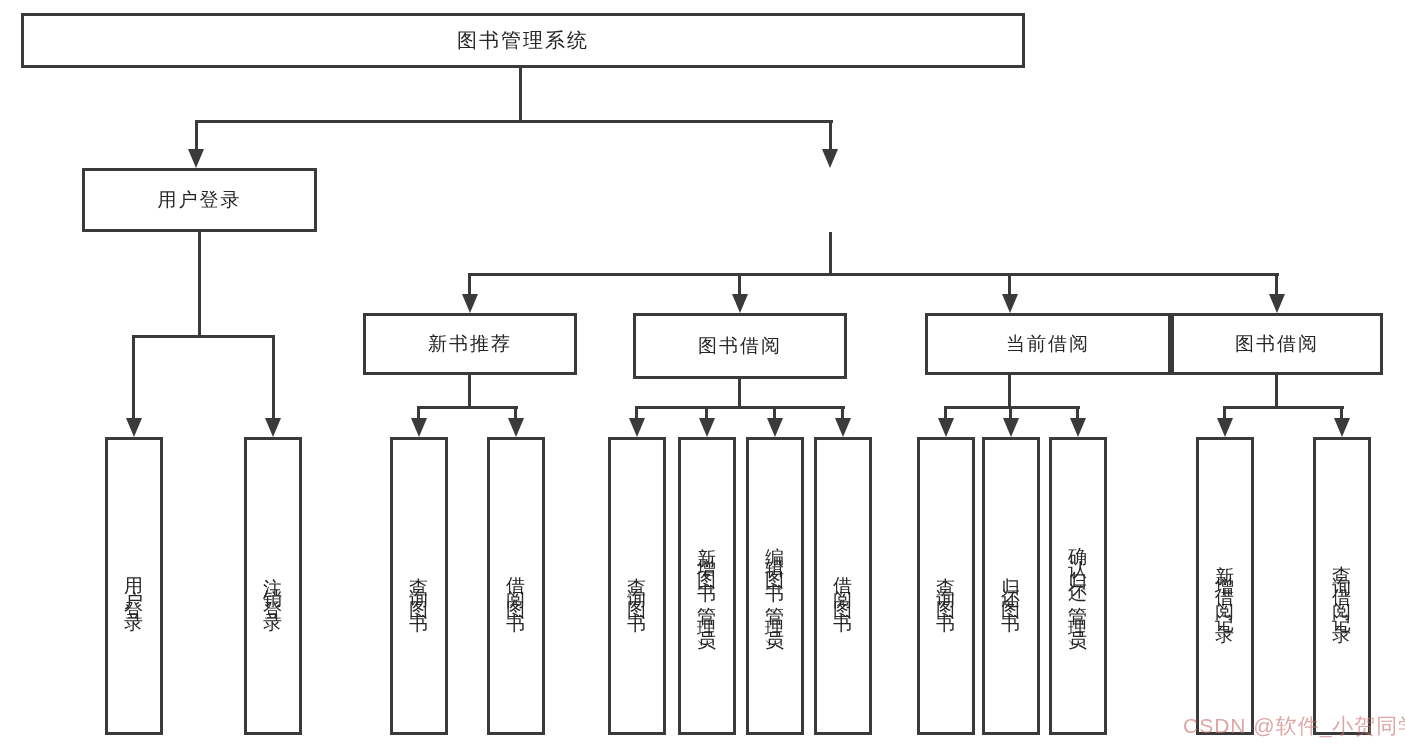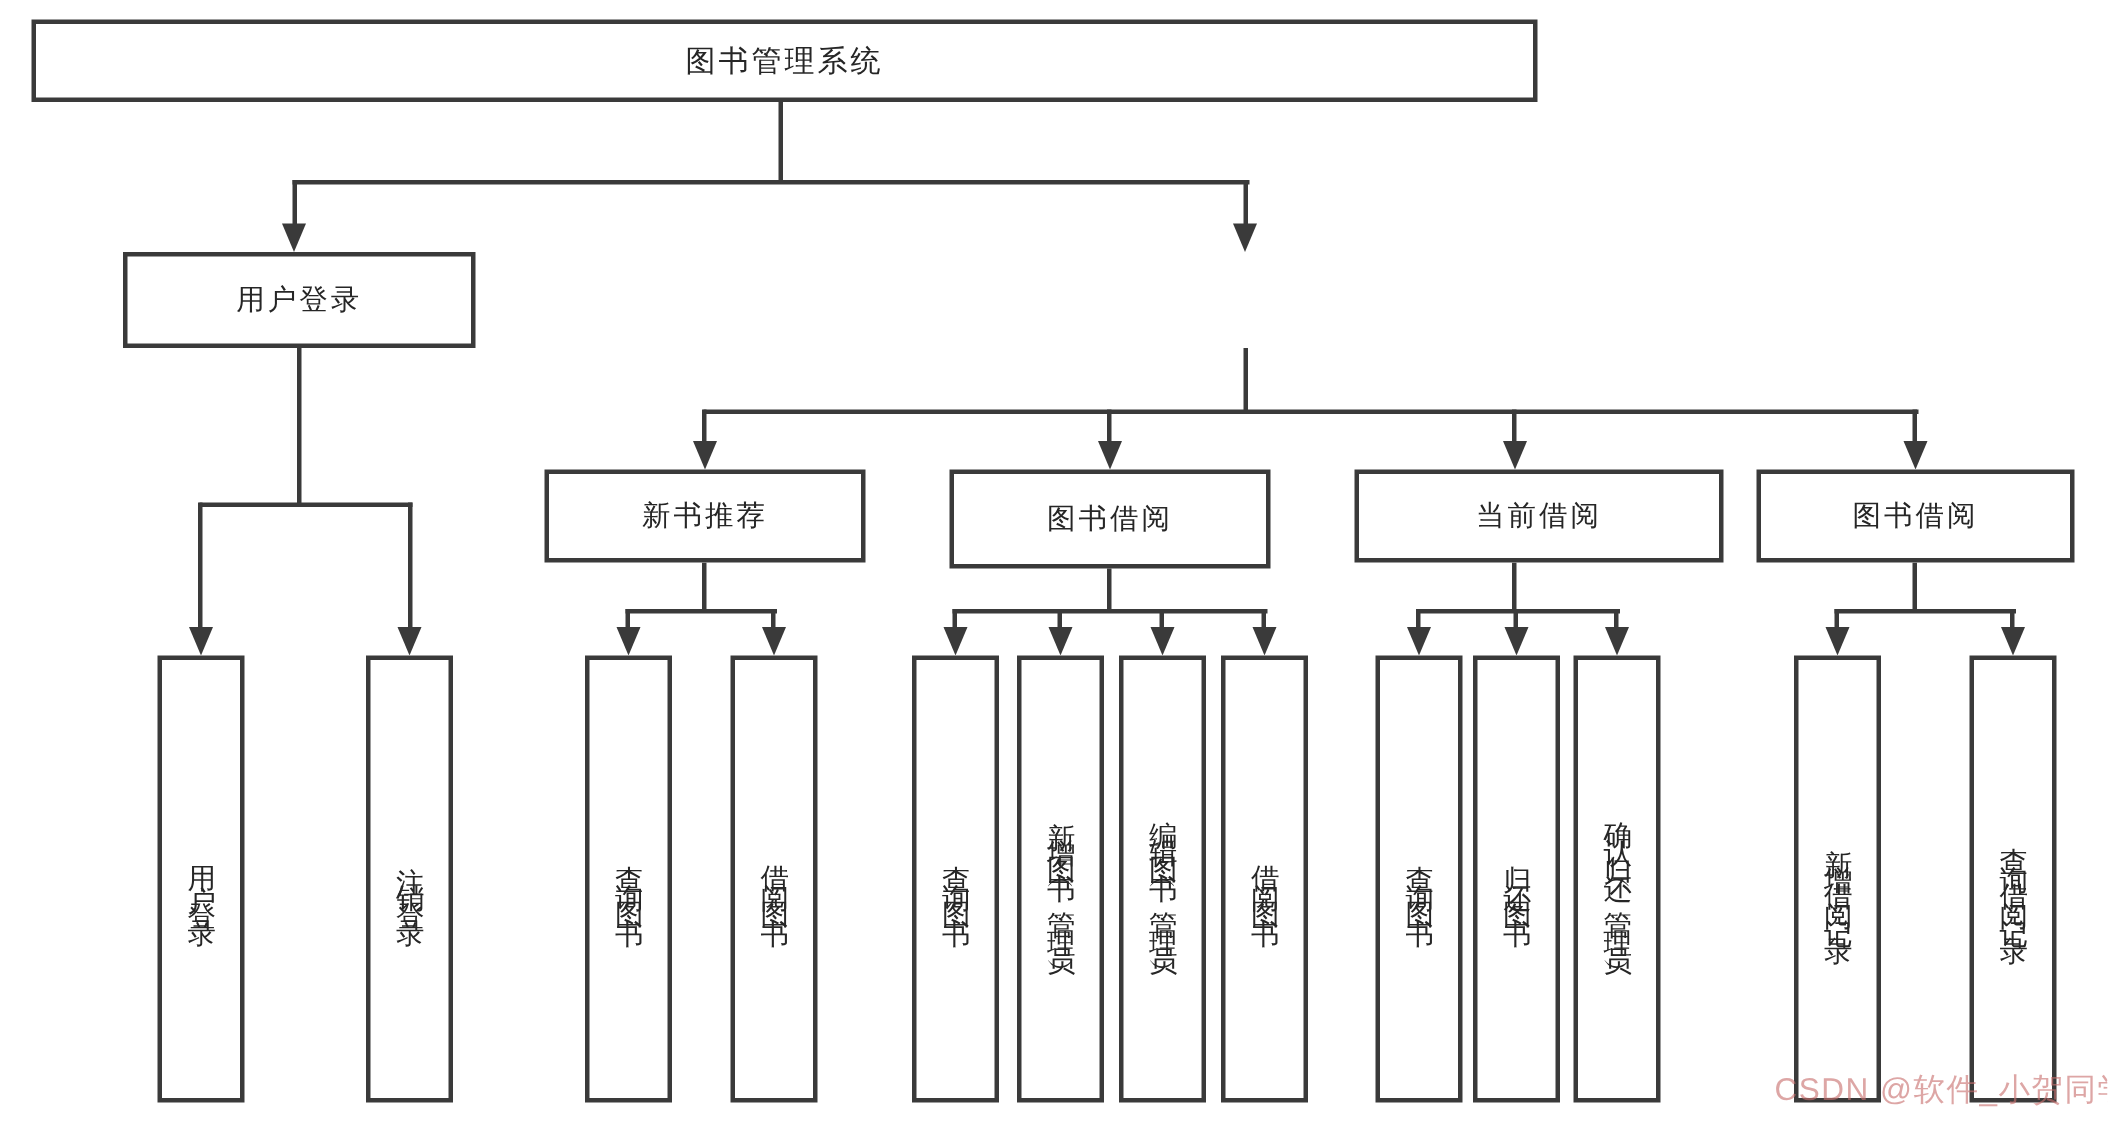--- a/index.html
+++ b/index.html
@@ -71,21 +71,21 @@
   <div class="node" style="left:82px;top:168px;width:235px;height:64px">
     <span>用户登录</span>
   </div>
 
   <div class="node" style="left:363px;top:313px;width:214px;height:62px">
     <span>新书推荐</span>
   </div>
   <div class="node" style="left:633px;top:313px;width:214px;height:66px">
     <span>图书借阅</span>
   </div>
-  <div class="node" style="left:903px;top:313px;width:246px;height:62px">
+  <div class="node" style="left:925px;top:313px;width:246px;height:62px">
     <span>当前借阅</span>
   </div>
   <div class="node" style="left:1171px;top:313px;width:212px;height:62px">
     <span>图书借阅</span>
   </div>
 
   <div class="node leaf" style="left:105px;top:437px;width:58px;height:298px">
     <span>用户登录</span>
   </div>
   <div class="node leaf" style="left:244px;top:437px;width:58px;height:298px">

